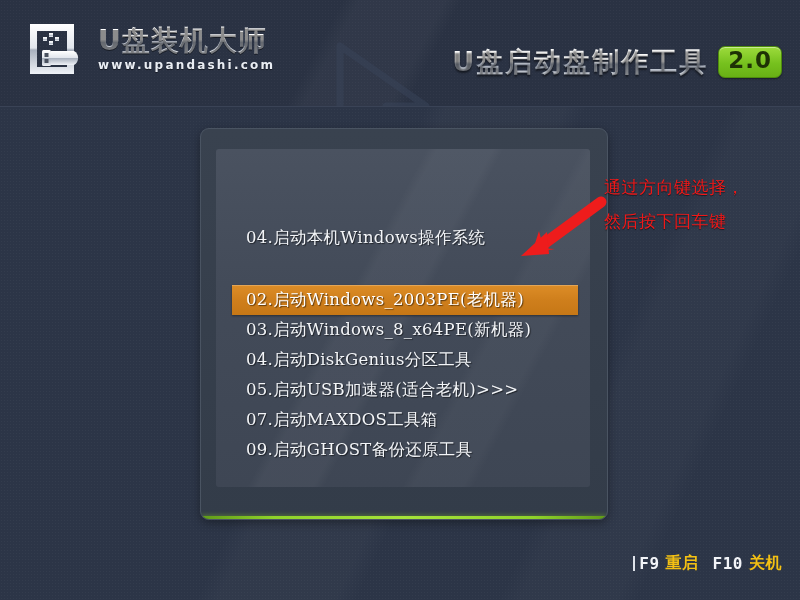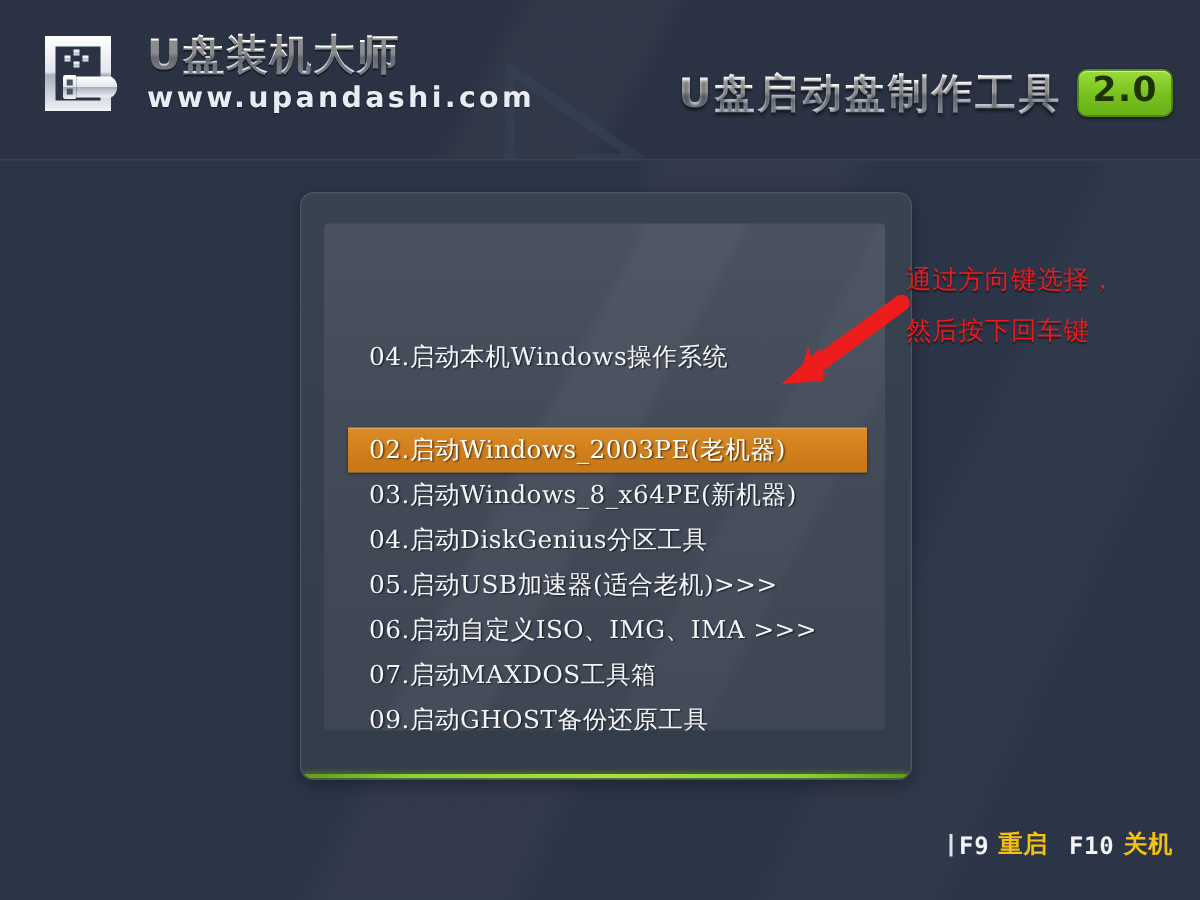--- a/index.html
+++ b/index.html
@@ -91,21 +91,21 @@
     line-height: 1.05;
     background: linear-gradient(180deg, #ffffff 0%, #ffffff 45%, #b9c0cc 55%, #eef1f6 100%);
     -webkit-background-clip: text;
     background-clip: text;
     color: transparent;
     text-shadow: 0 1px 0 rgba(0,0,0,0.45);
     white-space: nowrap;
   }
   .logo-url {
     font-family: "DejaVu Sans", sans-serif;
-    font-size: 19px;
+    font-size: 12px;
     font-weight: bold;
     letter-spacing: 2.2px;
     color: #e9edf3;
     margin-top: 2px;
     white-space: nowrap;
     text-shadow: 0 1px 1px rgba(0,0,0,0.5);
   }
 
   
   .header-right {
@@ -306,21 +306,20 @@
   <div class="panel-outer">
     <div class="panel-inner">
       <div class="panel-inner-sheen"></div>
 
       <ul class="menu-list">
         <li class="menu-item">04.启动本机Windows操作系统</li>
         <li class="menu-item selected">02.启动Windows_2003PE(老机器)</li>
         <li class="menu-item">03.启动Windows_8_x64PE(新机器)</li>
         <li class="menu-item">04.启动DiskGenius分区工具</li>
         <li class="menu-item">05.启动USB加速器(适合老机)&gt;&gt;&gt;</li>
-        <li class="menu-item">06.启动自定义ISO、IMG、IMA &gt;&gt;&gt;</li>
         <li class="menu-item">07.启动MAXDOS工具箱</li>
         <li class="menu-item">09.启动GHOST备份还原工具</li>
       </ul>
     </div>
     <div class="panel-green-line"></div>
   </div>
 
   <svg class="arrow-svg" viewBox="0 0 112 62">
     <path d="M106 4 L40 52 L58 53 L35 57 L42 35 L46 50 Z" fill="#ee1c1c"></path>
     <path d="M104 6 L44 50" stroke="#ee1c1c" stroke-width="11" stroke-linecap="round"></path>

